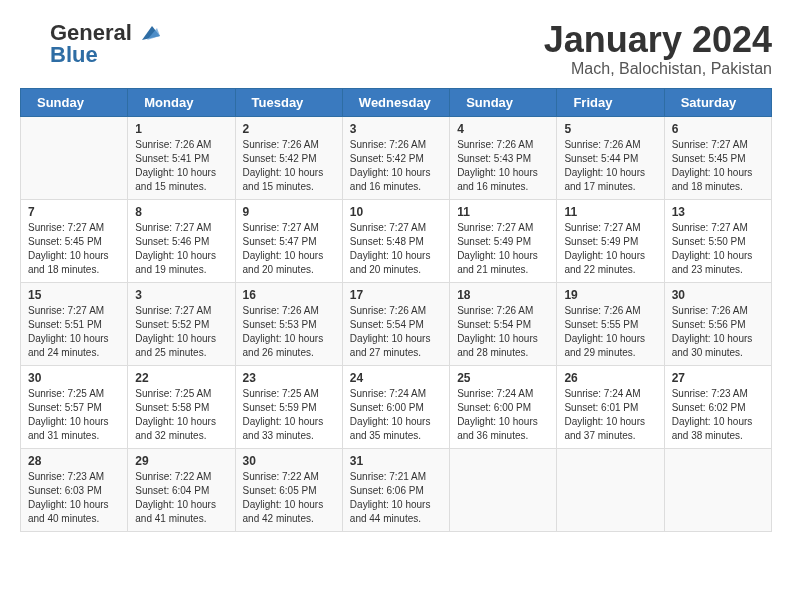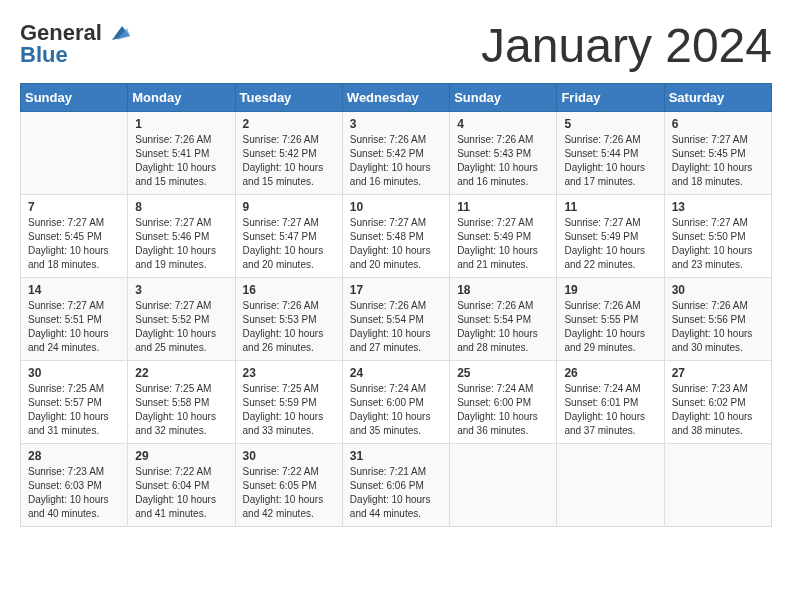--- a/index.html
+++ b/index.html
@@ -8,49 +8,50 @@
       background: #fff;
       width: 792px;
       min-height: 612px;
       padding: 20px;
     }
     .header-section {
       display: flex;
       justify-content: space-between;
       align-items: flex-start;
       margin-bottom: 10px;
+      margin-left: 30px;
     }
     .logo {
       display: flex;
       flex-direction: column;
       align-items: flex-start;
     }
     .title-section {
       text-align: right;
     }
     .main-title {
-      font-size: 48px;
-      font-weight: normal;
+      font-size: 36px;
+      font-weight: bold;
       color: #333;
       line-height: 1.1;
     }
     .subtitle {
       font-size: 16px;
       color: #555;
     }
     .calendar-table {
       width: 100%;
       border-collapse: collapse;
       border: 1px solid #ccc;
     }
     .calendar-table th {
       background-color: #3a7abf;
       color: #fff;
       text-align: left;
-      padding: 6px 4px;
+      padding: 6px 16px;
       font-size: 13px;
       border: 1px solid #2e6da4;
     }
     .calendar-table td {
       vertical-align: top;
       padding: 5px 7px;
       border: 1px solid #ddd;
       font-size: 10.5px;
       color: #333;
       width: calc(100% / 7);
@@ -86,20 +87,21 @@
       <span style="font-size:22px; font-weight:bold; color:#333;">General</span>
       <svg width="30" height="22" viewBox="0 0 30 22">
         <polygon points="10,18 20,4 28,14" fill="#2e6da4"></polygon>
         <polygon points="15,18 25,6 28,14" fill="#5b9bd5" opacity="0.7"></polygon>
       </svg>
     </div>
     <span style="font-size:22px; font-weight:bold; color:#2e6da4; margin-top:-4px;">Blue</span>
   </div>
   <div class="title-section">
     <div class="main-title">January 2024</div>
+    <div class="subtitle">Mach, Balochistan, Pakistan</div>
   </div>
 </div>
 
 <table class="calendar-table">
   <thead>
     <tr>
     <th>Sunday</th>
         <th>Monday</th>
         <th>Tuesday</th>
         <th>Wednesday</th>
@@ -187,21 +189,21 @@
         </td>
         <td>
           <div class="day-number">13</div>
           <div class="day-info">
             Sunrise: 7:27 AM<br>Sunset: 5:50 PM<br>Daylight: 10 hours and 23 minutes.
           </div>
         </td>
       </tr>
       <tr>
         <td>
-          <div class="day-number">14</div>
+          <div class="day-number">15</div>
           <div class="day-info">
             Sunrise: 7:27 AM<br>Sunset: 5:51 PM<br>Daylight: 10 hours and 24 minutes.
           </div>
         </td>
         <td>
           <div class="day-number">3</div>
           <div class="day-info">
             Sunrise: 7:27 AM<br>Sunset: 5:52 PM<br>Daylight: 10 hours and 25 minutes.
           </div>
         </td>

